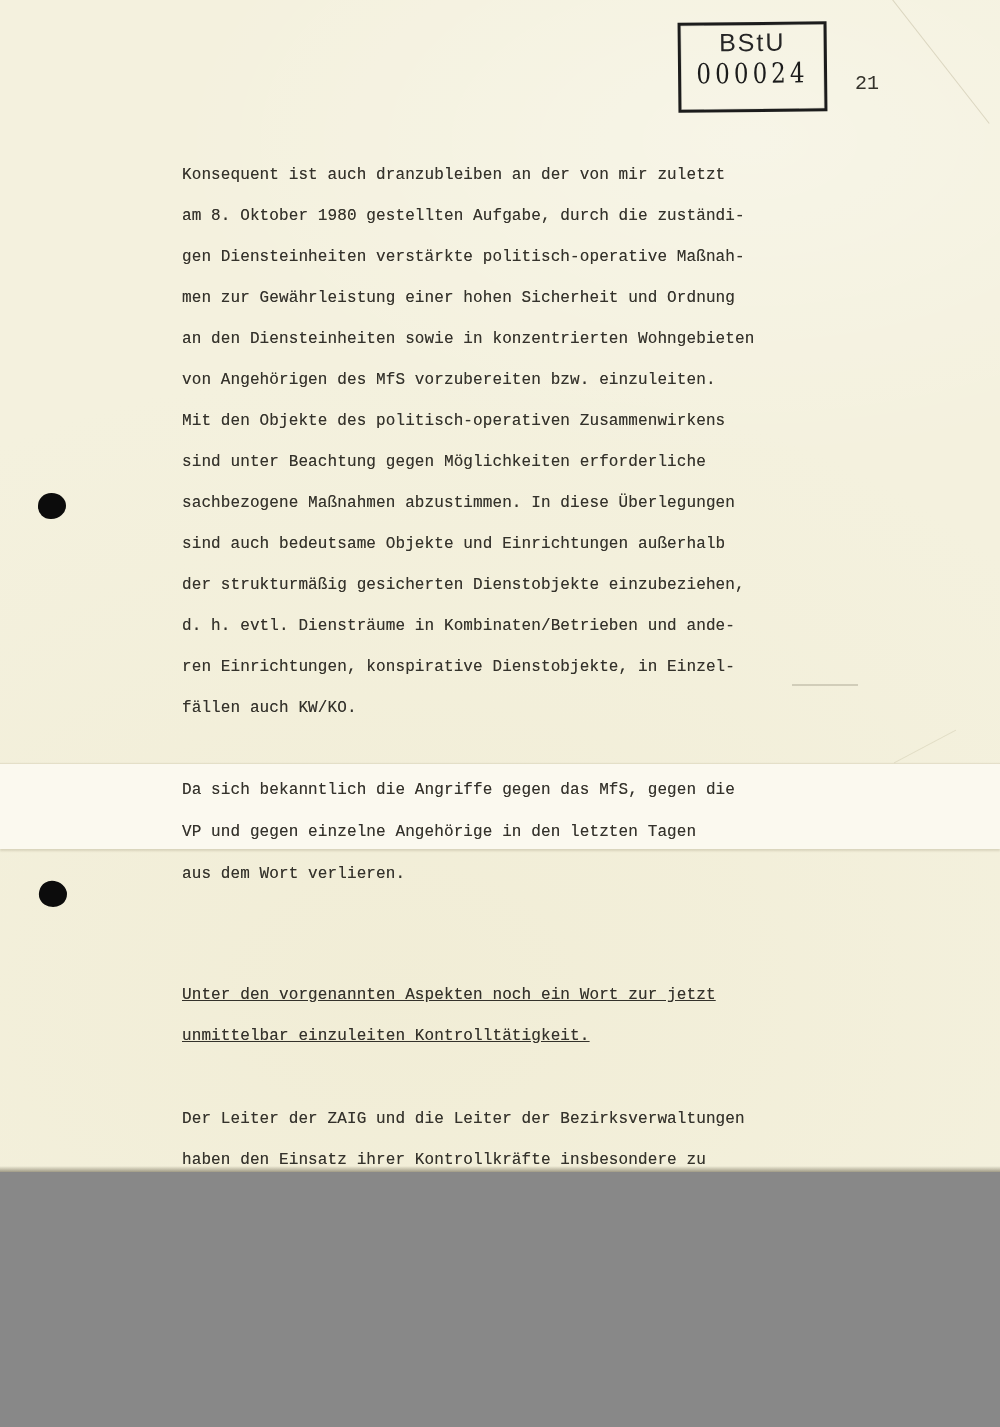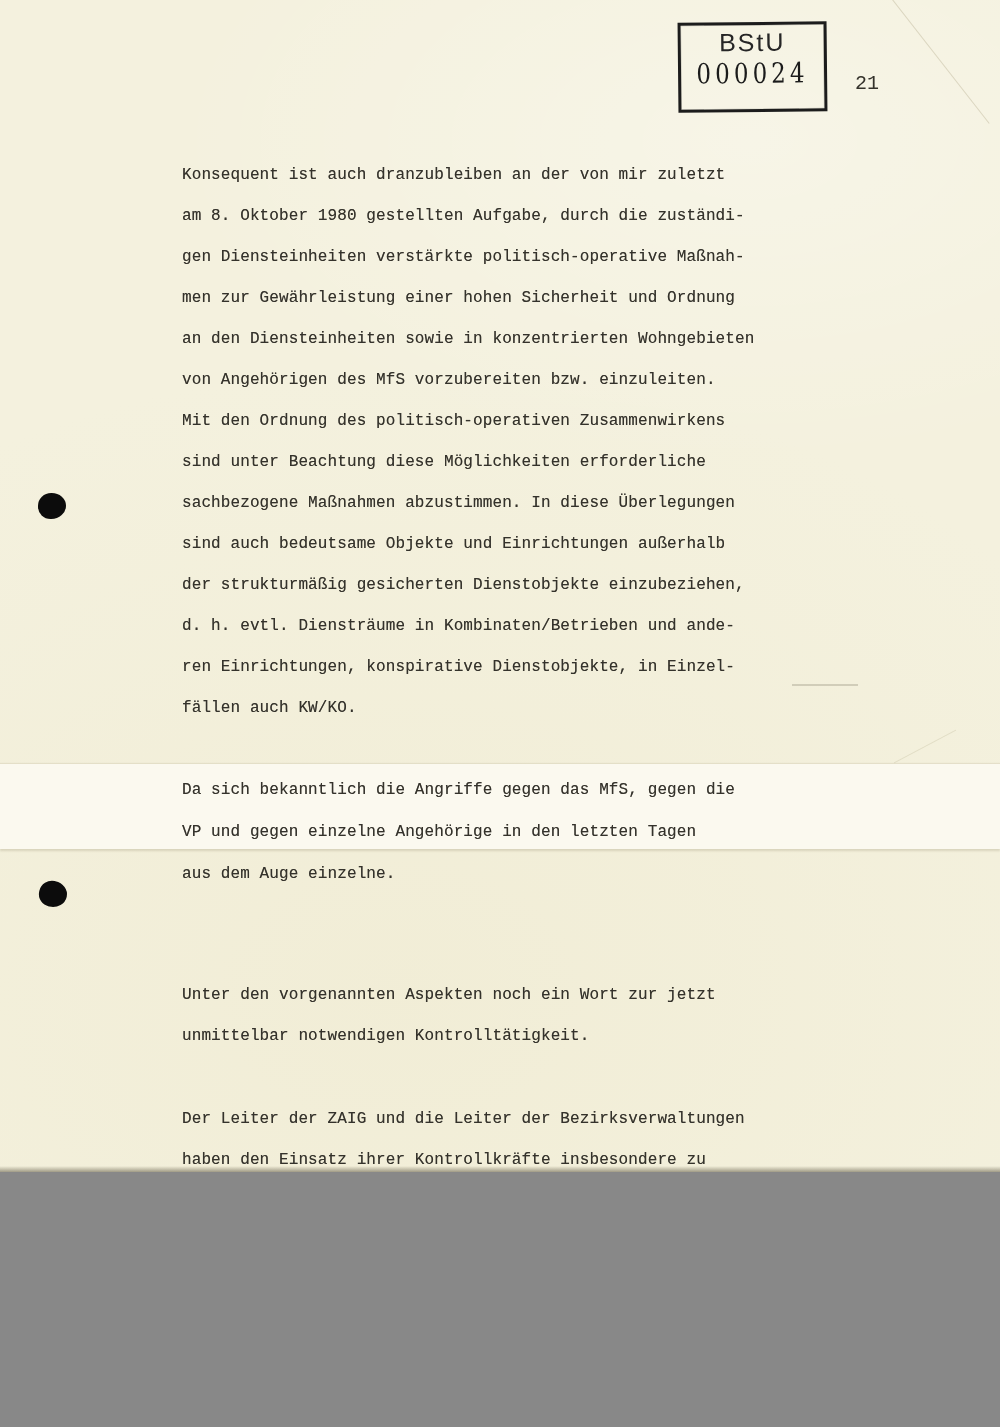--- a/index.html
+++ b/index.html
@@ -85,21 +85,21 @@
   .line {
     white-space:pre;
     font-size:16px;
     height:41px; line-height:41px;
     letter-spacing:0.1px;
     text-shadow: 0 0 0.4px rgba(52,50,43,0.55);
   }
   .para-2 .line { height:42px; line-height:42px;font-family:Liberation Mono, monospace; }
   .p1 { top:155px; }
   .p2 { top:769px; }
-  .p3 { top:975px; }
+  .p3 { top:975px;text-decoration:underline; }
   .p4 { top:1099px; }
 </style>
 </head>
 <body>
 
 <div class="scan" style="--paper: #f4f1de; --strip: #fbf9ef; --ink: #34322b; --stamp-ink: #1c1c1c;">
 
   <div class="strip"></div>
 
   <div class="stamp">
@@ -111,41 +111,41 @@
   <div class="hole hole-1"></div>
   <div class="hole hole-2"></div>
 
   <div class="para p1">
     <div class="line">Konsequent ist auch dranzubleiben an der von mir zuletzt</div>
     <div class="line">am 8. Oktober 1980 gestellten Aufgabe, durch die zuständi-</div>
     <div class="line">gen Diensteinheiten verstärkte politisch-operative Maßnah-</div>
     <div class="line">men zur Gewährleistung einer hohen Sicherheit und Ordnung</div>
     <div class="line">an den Diensteinheiten sowie in konzentrierten Wohngebieten</div>
     <div class="line">von Angehörigen des MfS vorzubereiten bzw. einzuleiten.</div>
-    <div class="line">Mit den Ordnung des politisch-operativen Zusammenwirkens</div>
-    <div class="line">sind unter Beachtung diese Möglichkeiten erforderliche</div>
+    <div class="line">Mit den Objekte des politisch-operativen Zusammenwirkens</div>
+    <div class="line">sind unter Beachtung gegen Möglichkeiten erforderliche</div>
     <div class="line">sachbezogene Maßnahmen abzustimmen. In diese Überlegungen</div>
     <div class="line">sind auch bedeutsame Objekte und Einrichtungen außerhalb</div>
     <div class="line">der strukturmäßig gesicherten Dienstobjekte einzubeziehen,</div>
     <div class="line">d. h. evtl. Diensträume in Kombinaten/Betrieben und ande-</div>
     <div class="line">ren Einrichtungen, konspirative Dienstobjekte, in Einzel-</div>
     <div class="line">fällen auch KW/KO.</div>
   </div>
 
   <div class="underline-mark"></div>
 
   <div class="para para-2 p2">
     <div class="line">Da sich bekanntlich die Angriffe gegen das MfS, gegen die</div>
     <div class="line">VP und gegen einzelne Angehörige in den letzten Tagen</div>
-    <div class="line">aus dem Auge einzelne.</div>
+    <div class="line">aus dem Wort verlieren.</div>
   </div>
 
   <div class="para p3">
     <div class="line">Unter den vorgenannten Aspekten noch ein Wort zur jetzt</div>
-    <div class="line">unmittelbar notwendigen Kontrolltätigkeit.</div>
+    <div class="line">unmittelbar einzuleiten Kontrolltätigkeit.</div>
   </div>
 
   <div class="para p4">
     <div class="line">Der Leiter der ZAIG und die Leiter der Bezirksverwaltungen</div>
     <div class="line">haben den Einsatz ihrer Kontrollkräfte insbesondere zu</div>
     <div class="line">konzentrieren auf</div>
   </div>
 
   <div class="crease crease-1"></div>
   <div class="crease crease-2"></div>

